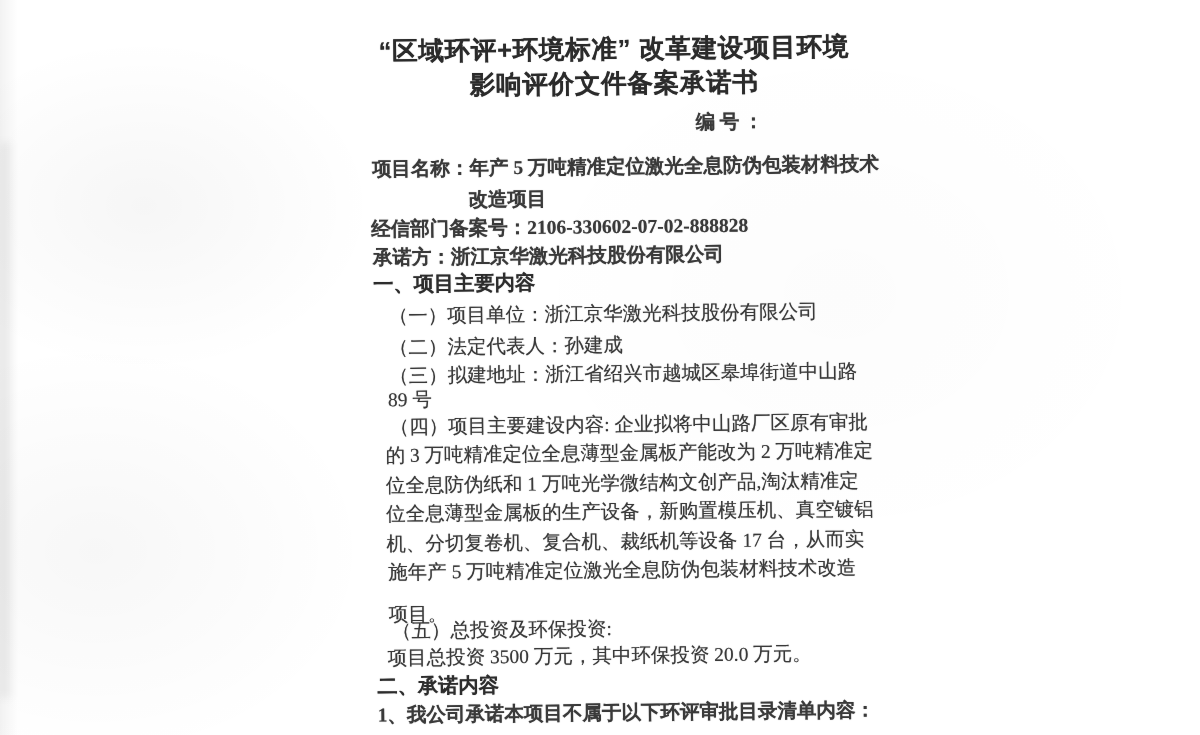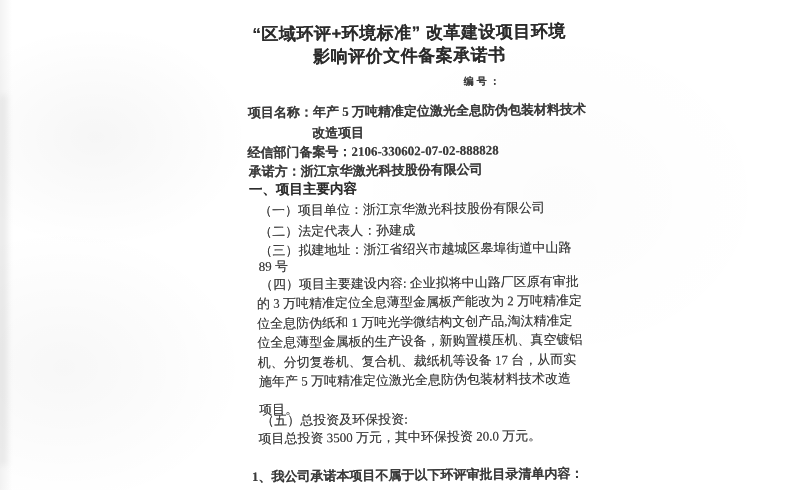--- a/index.html
+++ b/index.html
@@ -51,21 +51,21 @@
   }
   .h{
     font-family:"Liberation Sans", sans-serif;
     font-weight:700;
     font-size:13.5px;
     color:#2d2d2d;
   }
   .serial{
     font-weight:700;
     letter-spacing:3px;
-    font-size:10px;
+    font-size:13px;
   }
   .semibold{font-weight:700;}
 </style>
 </head>
 <body>
 
 <div class="scan-tint"></div>
 <div class="edge-smudge"></div>
 
 <div id="content">
@@ -91,15 +91,16 @@
   <div class="line" style="left:257px;top:294px;">的 3 万吨精准定位全息薄型金属板产能改为 2 万吨精准定</div>
   <div class="line" style="left:257px;top:314px;">位全息防伪纸和 1 万吨光学微结构文创产品,淘汰精准定</div>
   <div class="line" style="left:257px;top:333px;">位全息薄型金属板的生产设备，新购置模压机、真空镀铝</div>
   <div class="line" style="left:257px;top:353px;">机、分切复卷机、复合机、裁纸机等设备 17 台，从而实</div>
   <div class="line" style="left:258px;top:372px;">施年产 5 万吨精准定位激光全息防伪包装材料技术改造</div>
   <div class="line" style="left:258px;top:400px;">项目。</div>
 
   <div class="line" style="left:260px;top:411px;">（五）总投资及环保投资:</div>
   <div class="line" style="left:257px;top:429px;">项目总投资 3500 万元，其中环保投资 20.0 万元。</div>
 
+  <div class="line h" style="left:250px;top:448px;">二、承诺内容</div>
   <div class="line semibold" style="left:250px;top:467px;">1、我公司承诺本项目不属于以下环评审批目录清单内容：</div>
 
 </div>
 
 </body></html>

